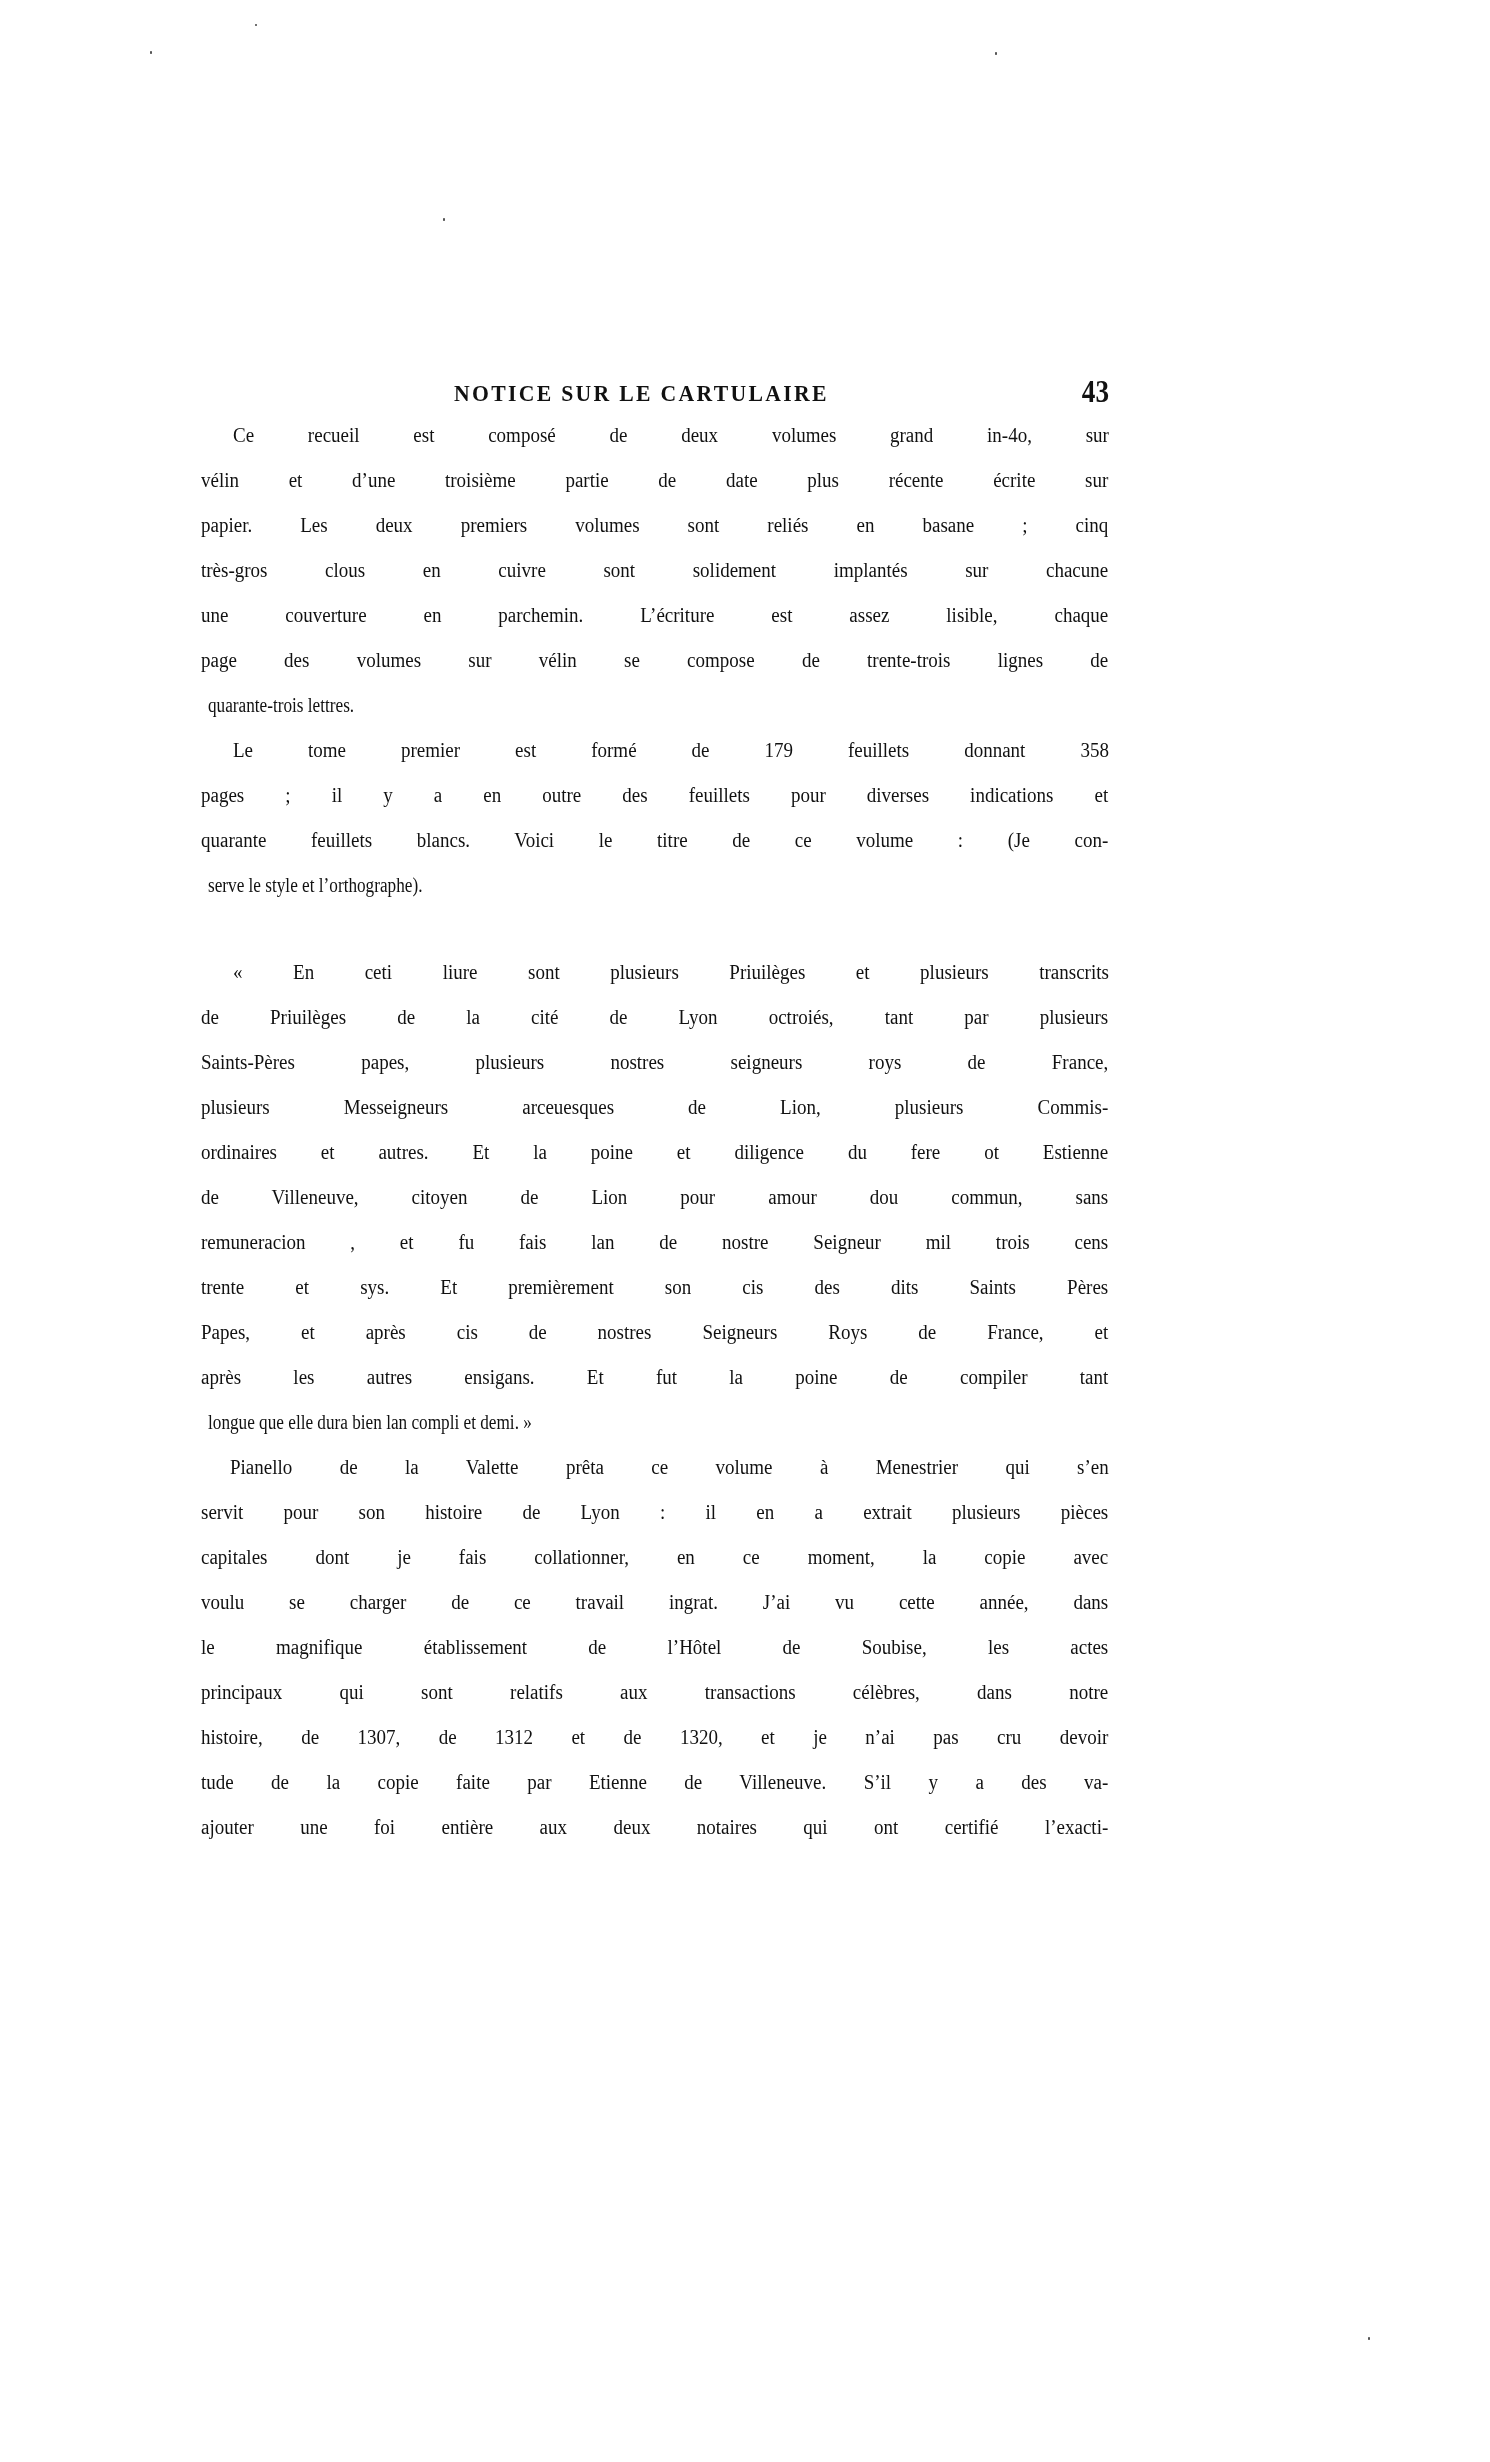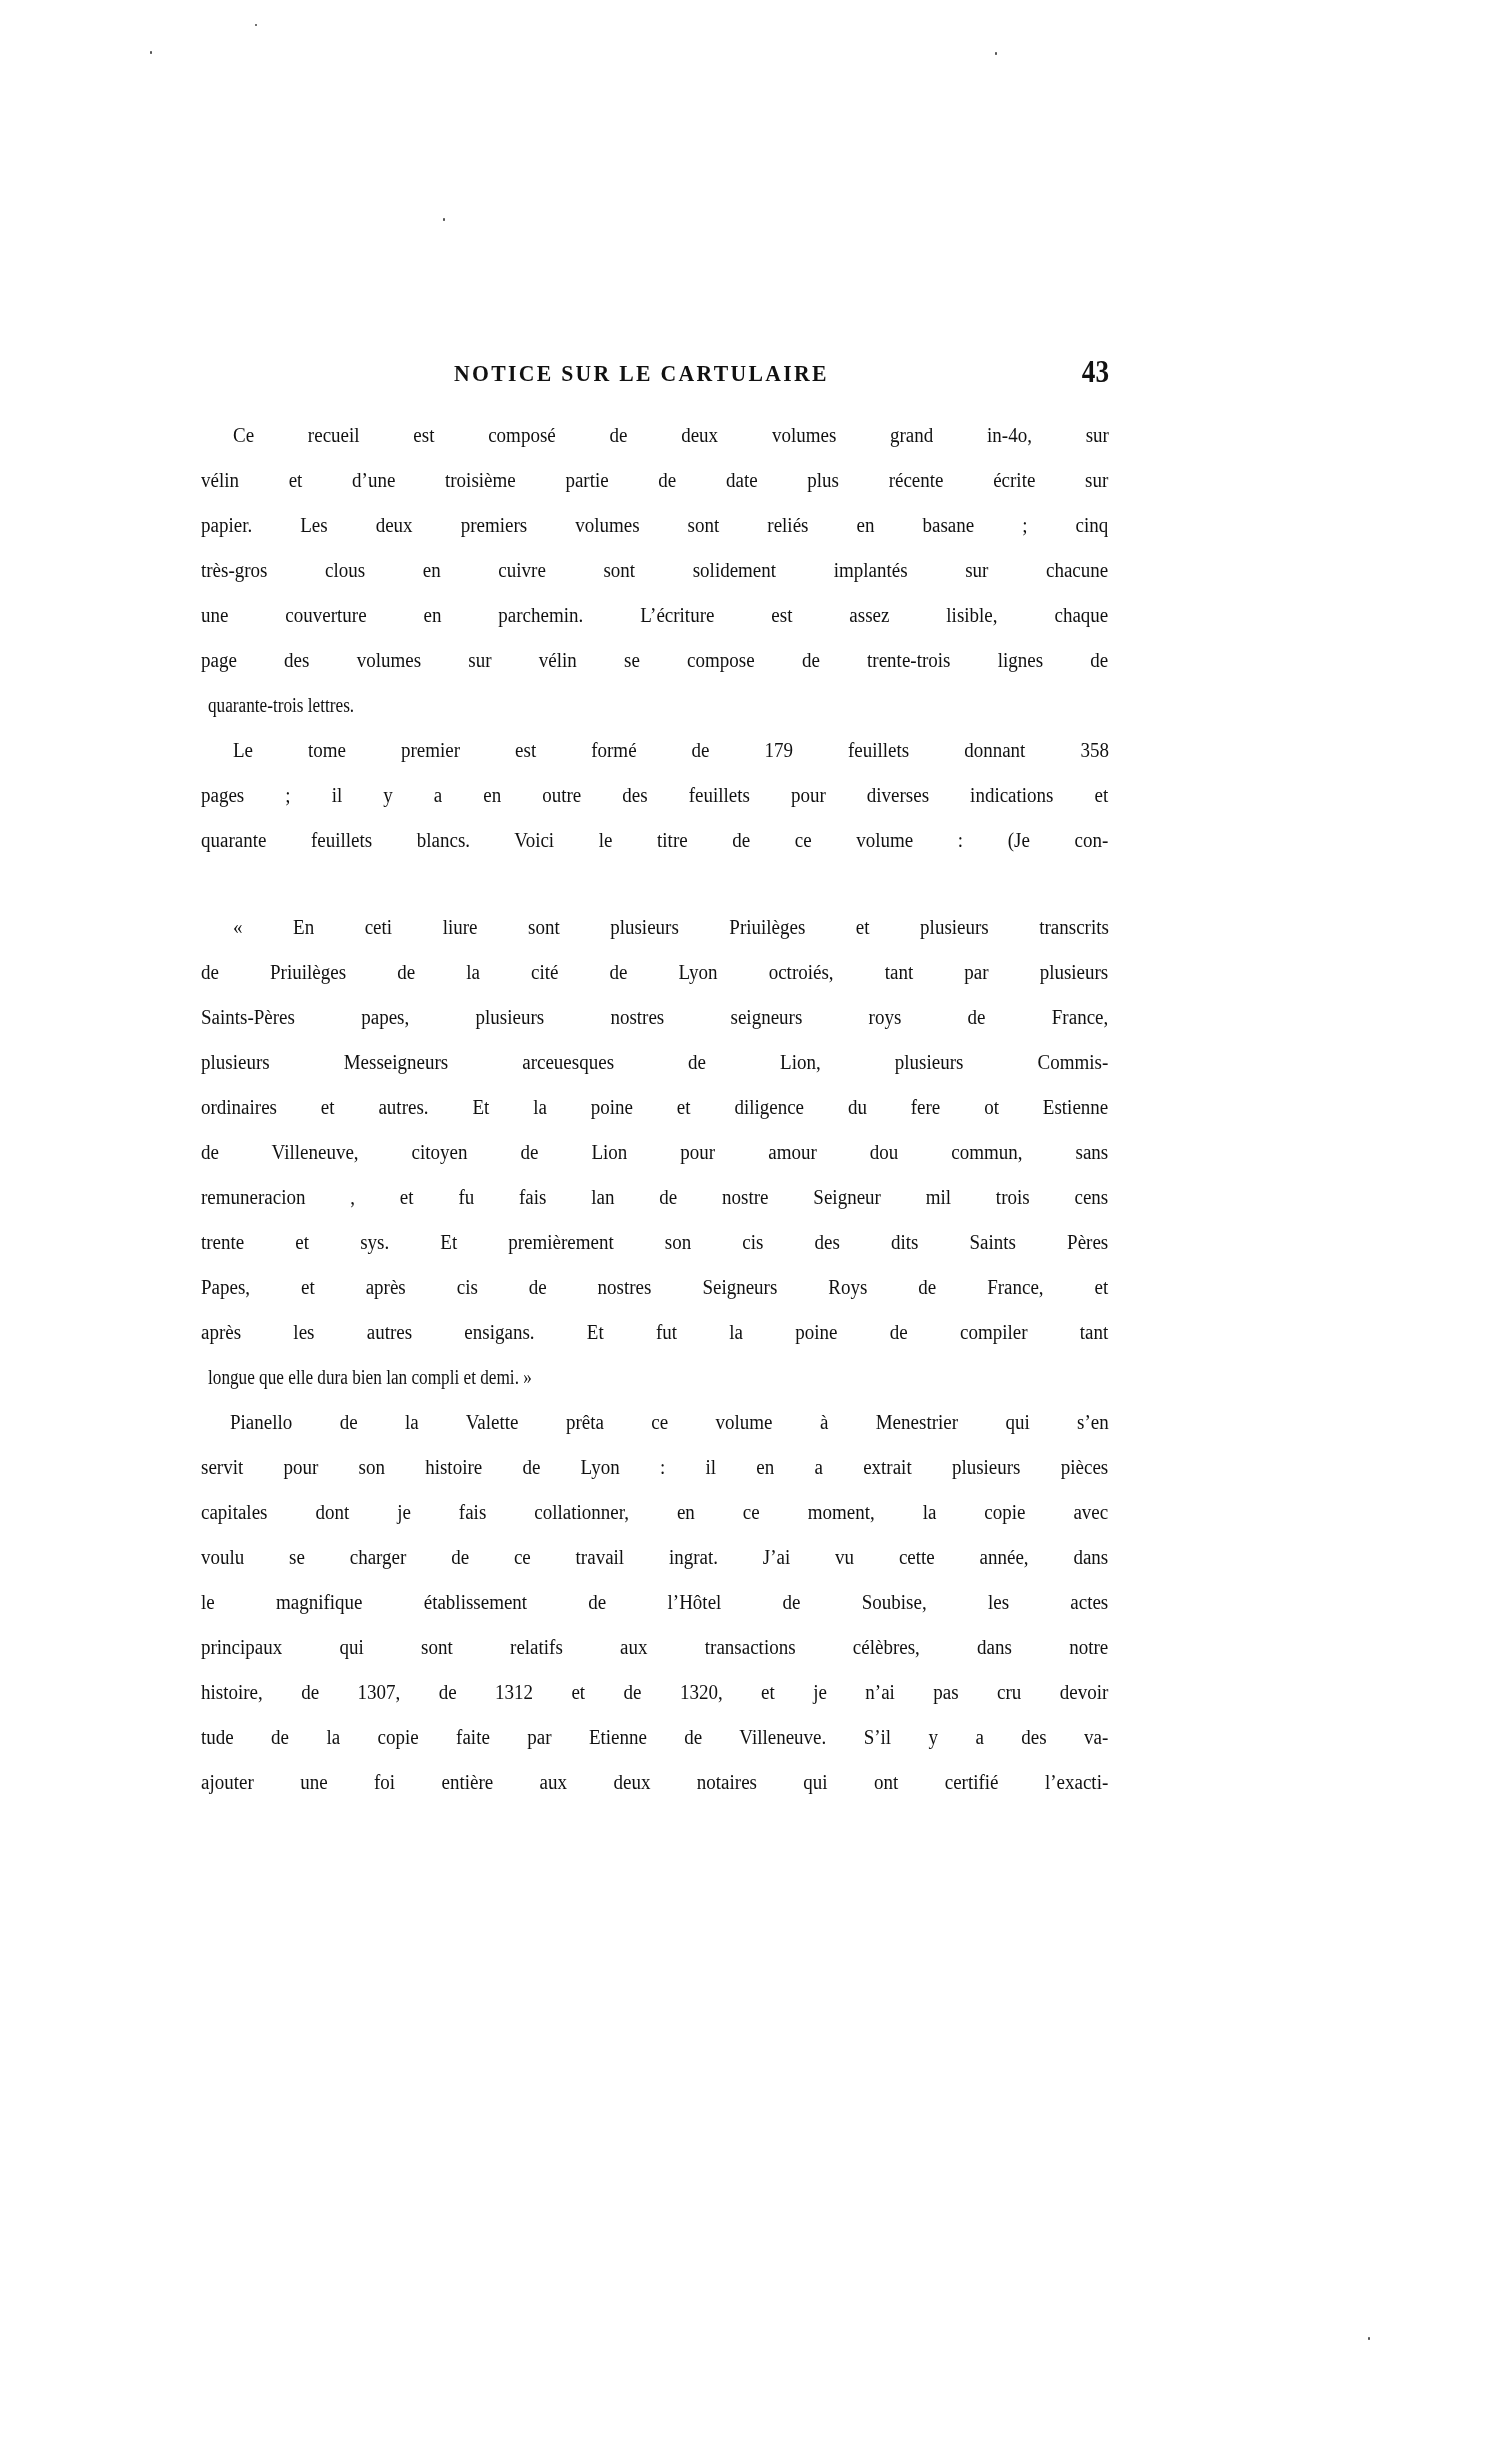--- a/index.html
+++ b/index.html
@@ -17,21 +17,21 @@
   }
   .page {
     position: absolute;
     left: 0; top: 0;
     width: 1491px;
     height: 2462px;
     background: #ffffff;
   }
   .running-head {
     position: absolute;
-    top: 356px;
+    top: 376px;
     left: 201px;
     width: 908px;
     height: 34px;
   }
   .running-title {
     position: absolute;
     left: 253px;
     top: 0;
     width: 403px;
     font-size: 23.6px;
@@ -130,20 +130,21 @@
       <div class="line"><span class="t squeeze" style="transform: scaleX(0.95); width: 955px;">très-gros clous en cuivre sont solidement implantés sur chacune</span></div>
       <div class="line"><span class="t squeeze" style="transform: scaleX(0.95); width: 955px;">une couverture en parchemin. L’écriture est assez lisible, chaque</span></div>
       <div class="line"><span class="t squeeze" style="transform: scaleX(0.95); width: 955px;">page des volumes sur vélin se compose de trente-trois lignes de</span></div>
       <div class="line last"><span class="t squeeze" style="transform: scaleX(0.86); width: 272px;">quarante-trois lettres.</span></div>
     </div>
 
     <div class="paragraph">
       <div class="line indent"><span class="t squeeze" style="transform: scaleX(0.95); width: 922px;">Le tome premier est formé de 179 feuillets donnant 358</span></div>
       <div class="line"><span class="t squeeze" style="transform: scaleX(0.95); width: 955px;">pages ; il y a en outre des feuillets pour diverses indications et</span></div>
       <div class="line"><span class="t squeeze" style="transform: scaleX(0.95); width: 955px;">quarante feuillets blancs. Voici le titre de ce volume : (Je con-</span></div>
+      <div class="line last"><span class="t squeeze" style="transform: scaleX(0.86); width: 400px;">serve le style et l’orthographe).</span></div>
     </div>
 
     <div class="gap"></div>
 
     <div class="paragraph">
       <div class="line indent"><span class="t squeeze" style="transform: scaleX(0.95); width: 922px;">« En ceti liure sont plusieurs Priuilèges et plusieurs transcrits</span></div>
       <div class="line"><span class="t squeeze" style="transform: scaleX(0.95); width: 955px;">de Priuilèges de la cité de Lyon octroiés, tant par plusieurs</span></div>
       <div class="line"><span class="t squeeze" style="transform: scaleX(0.95); width: 955px;">Saints-Pères papes, plusieurs nostres seigneurs roys de France,</span></div>
       <div class="line"><span class="t squeeze" style="transform: scaleX(0.95); width: 955px;">plusieurs Messeigneurs arceuesques de Lion, plusieurs Commis-</span></div>
       <div class="line"><span class="t squeeze" style="transform: scaleX(0.95); width: 955px;">ordinaires et autres. Et la poine et diligence du fere ot Estienne</span></div>

